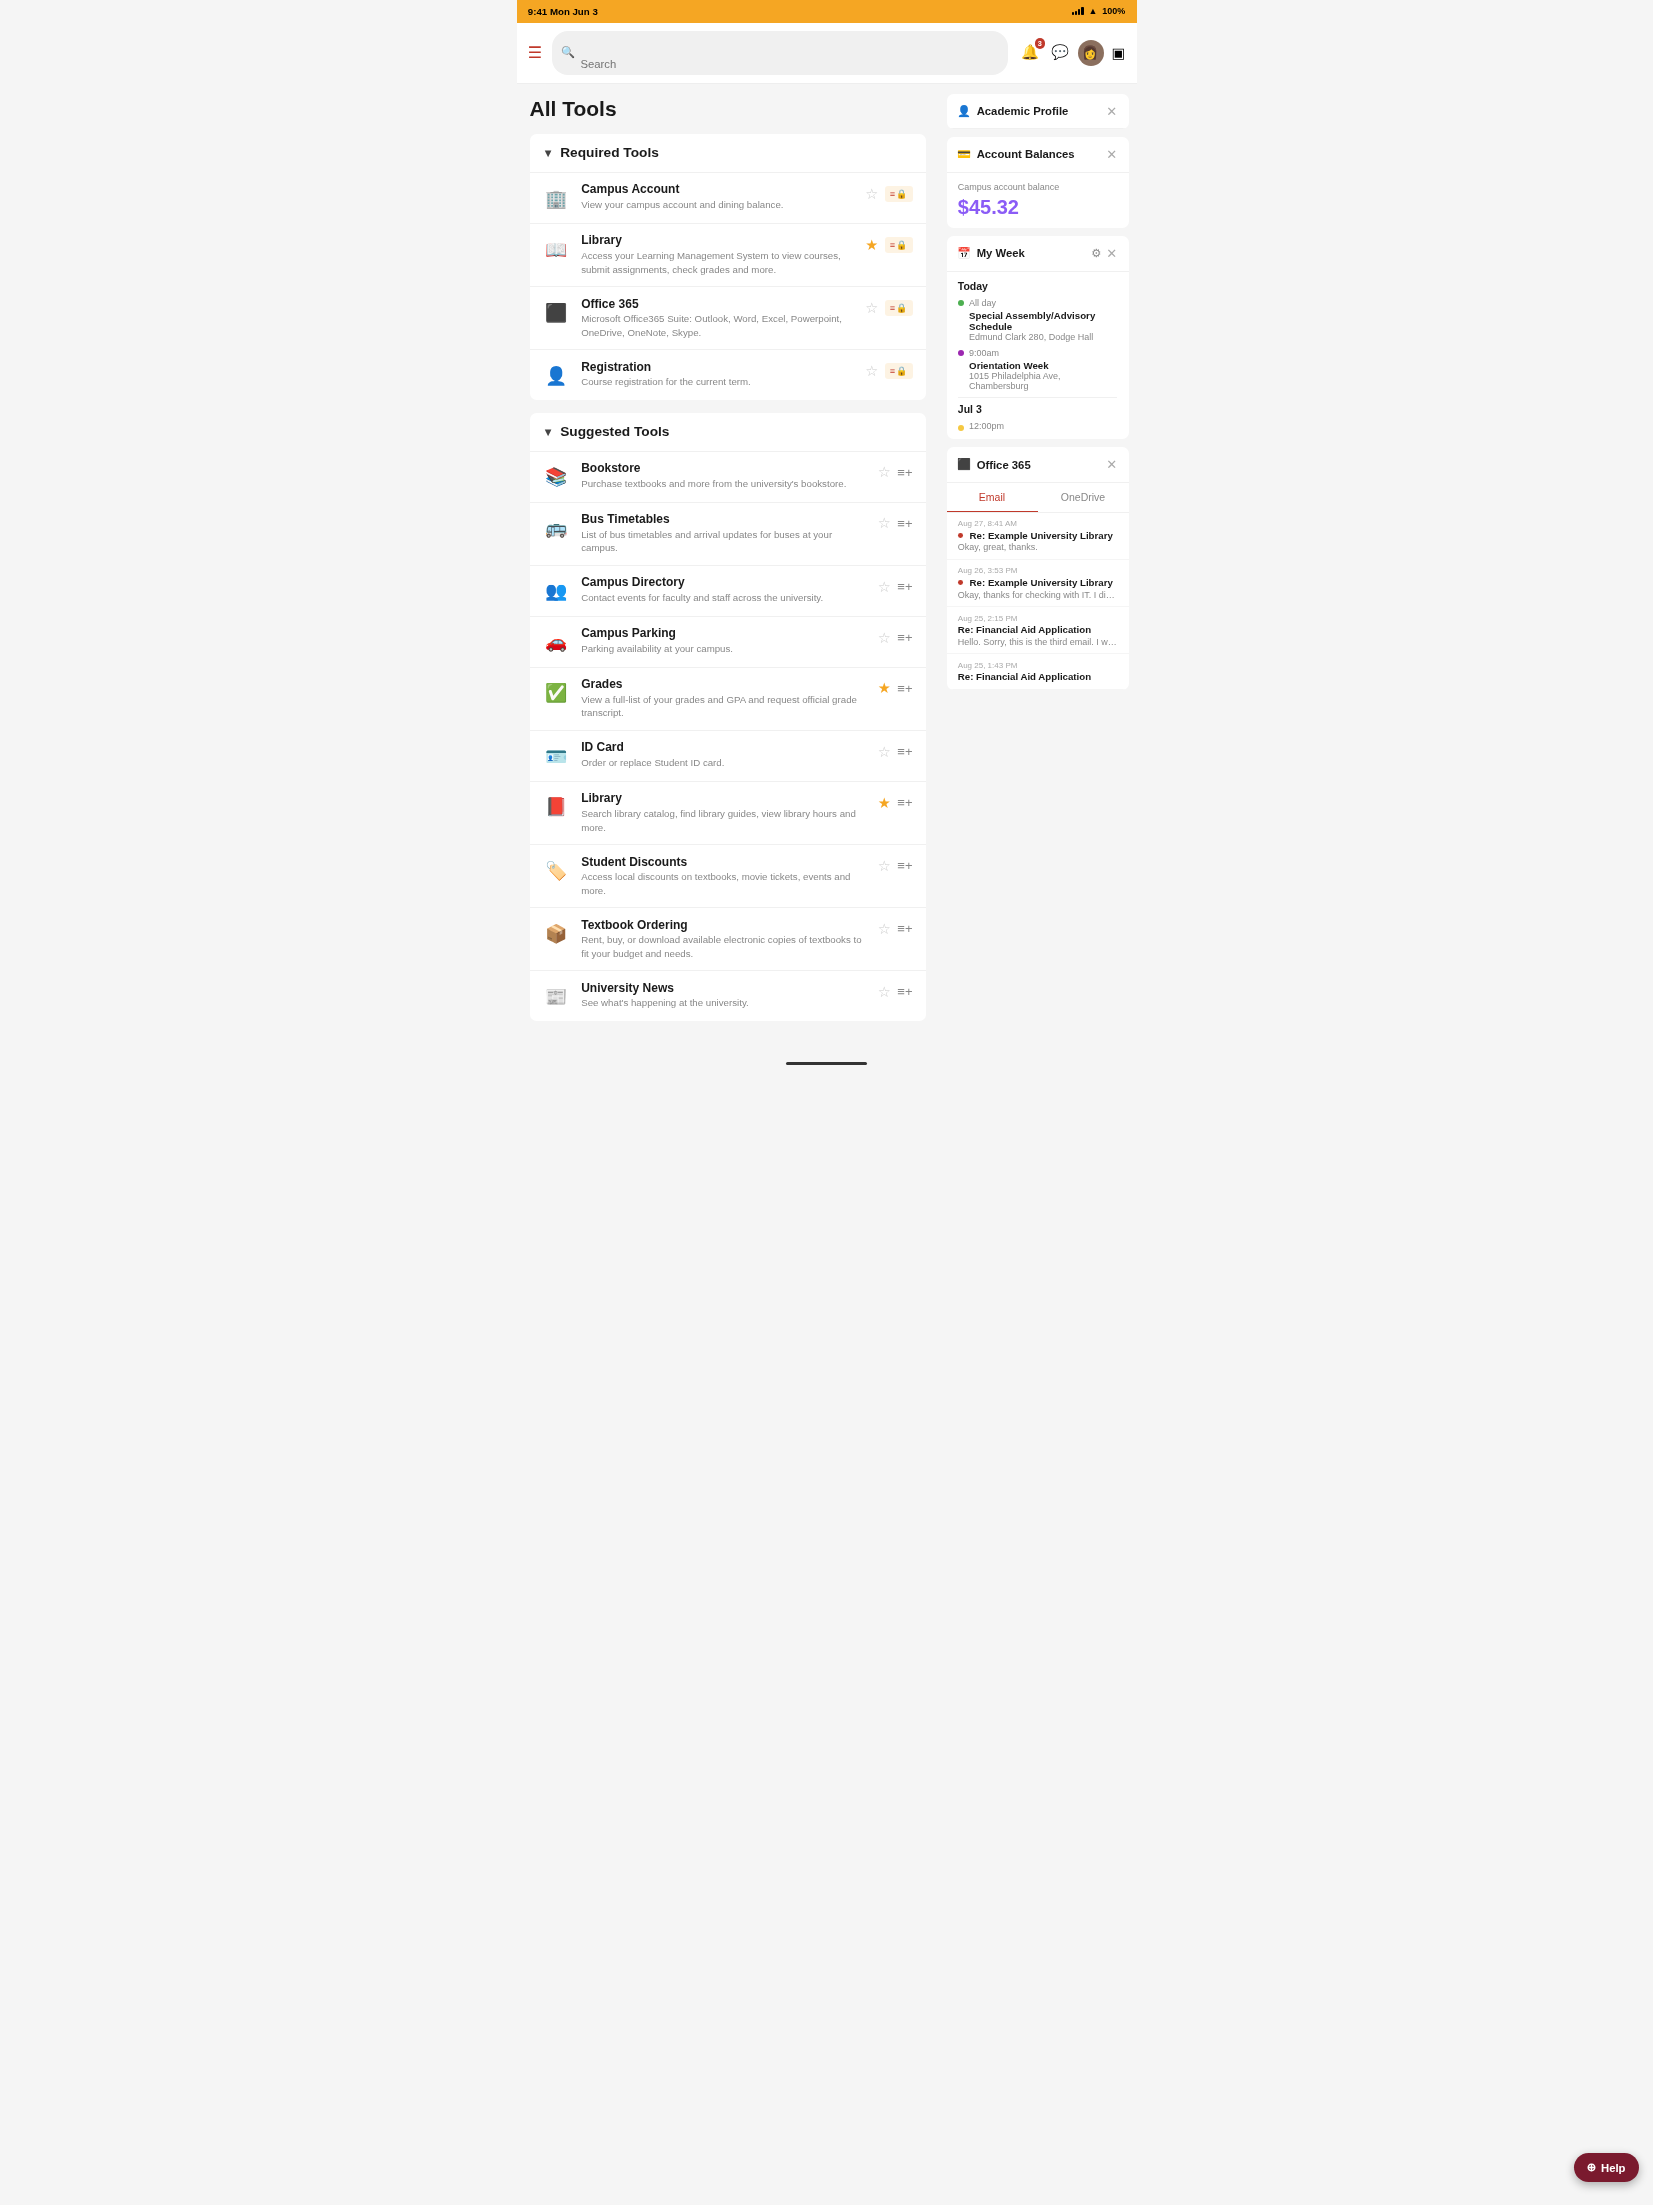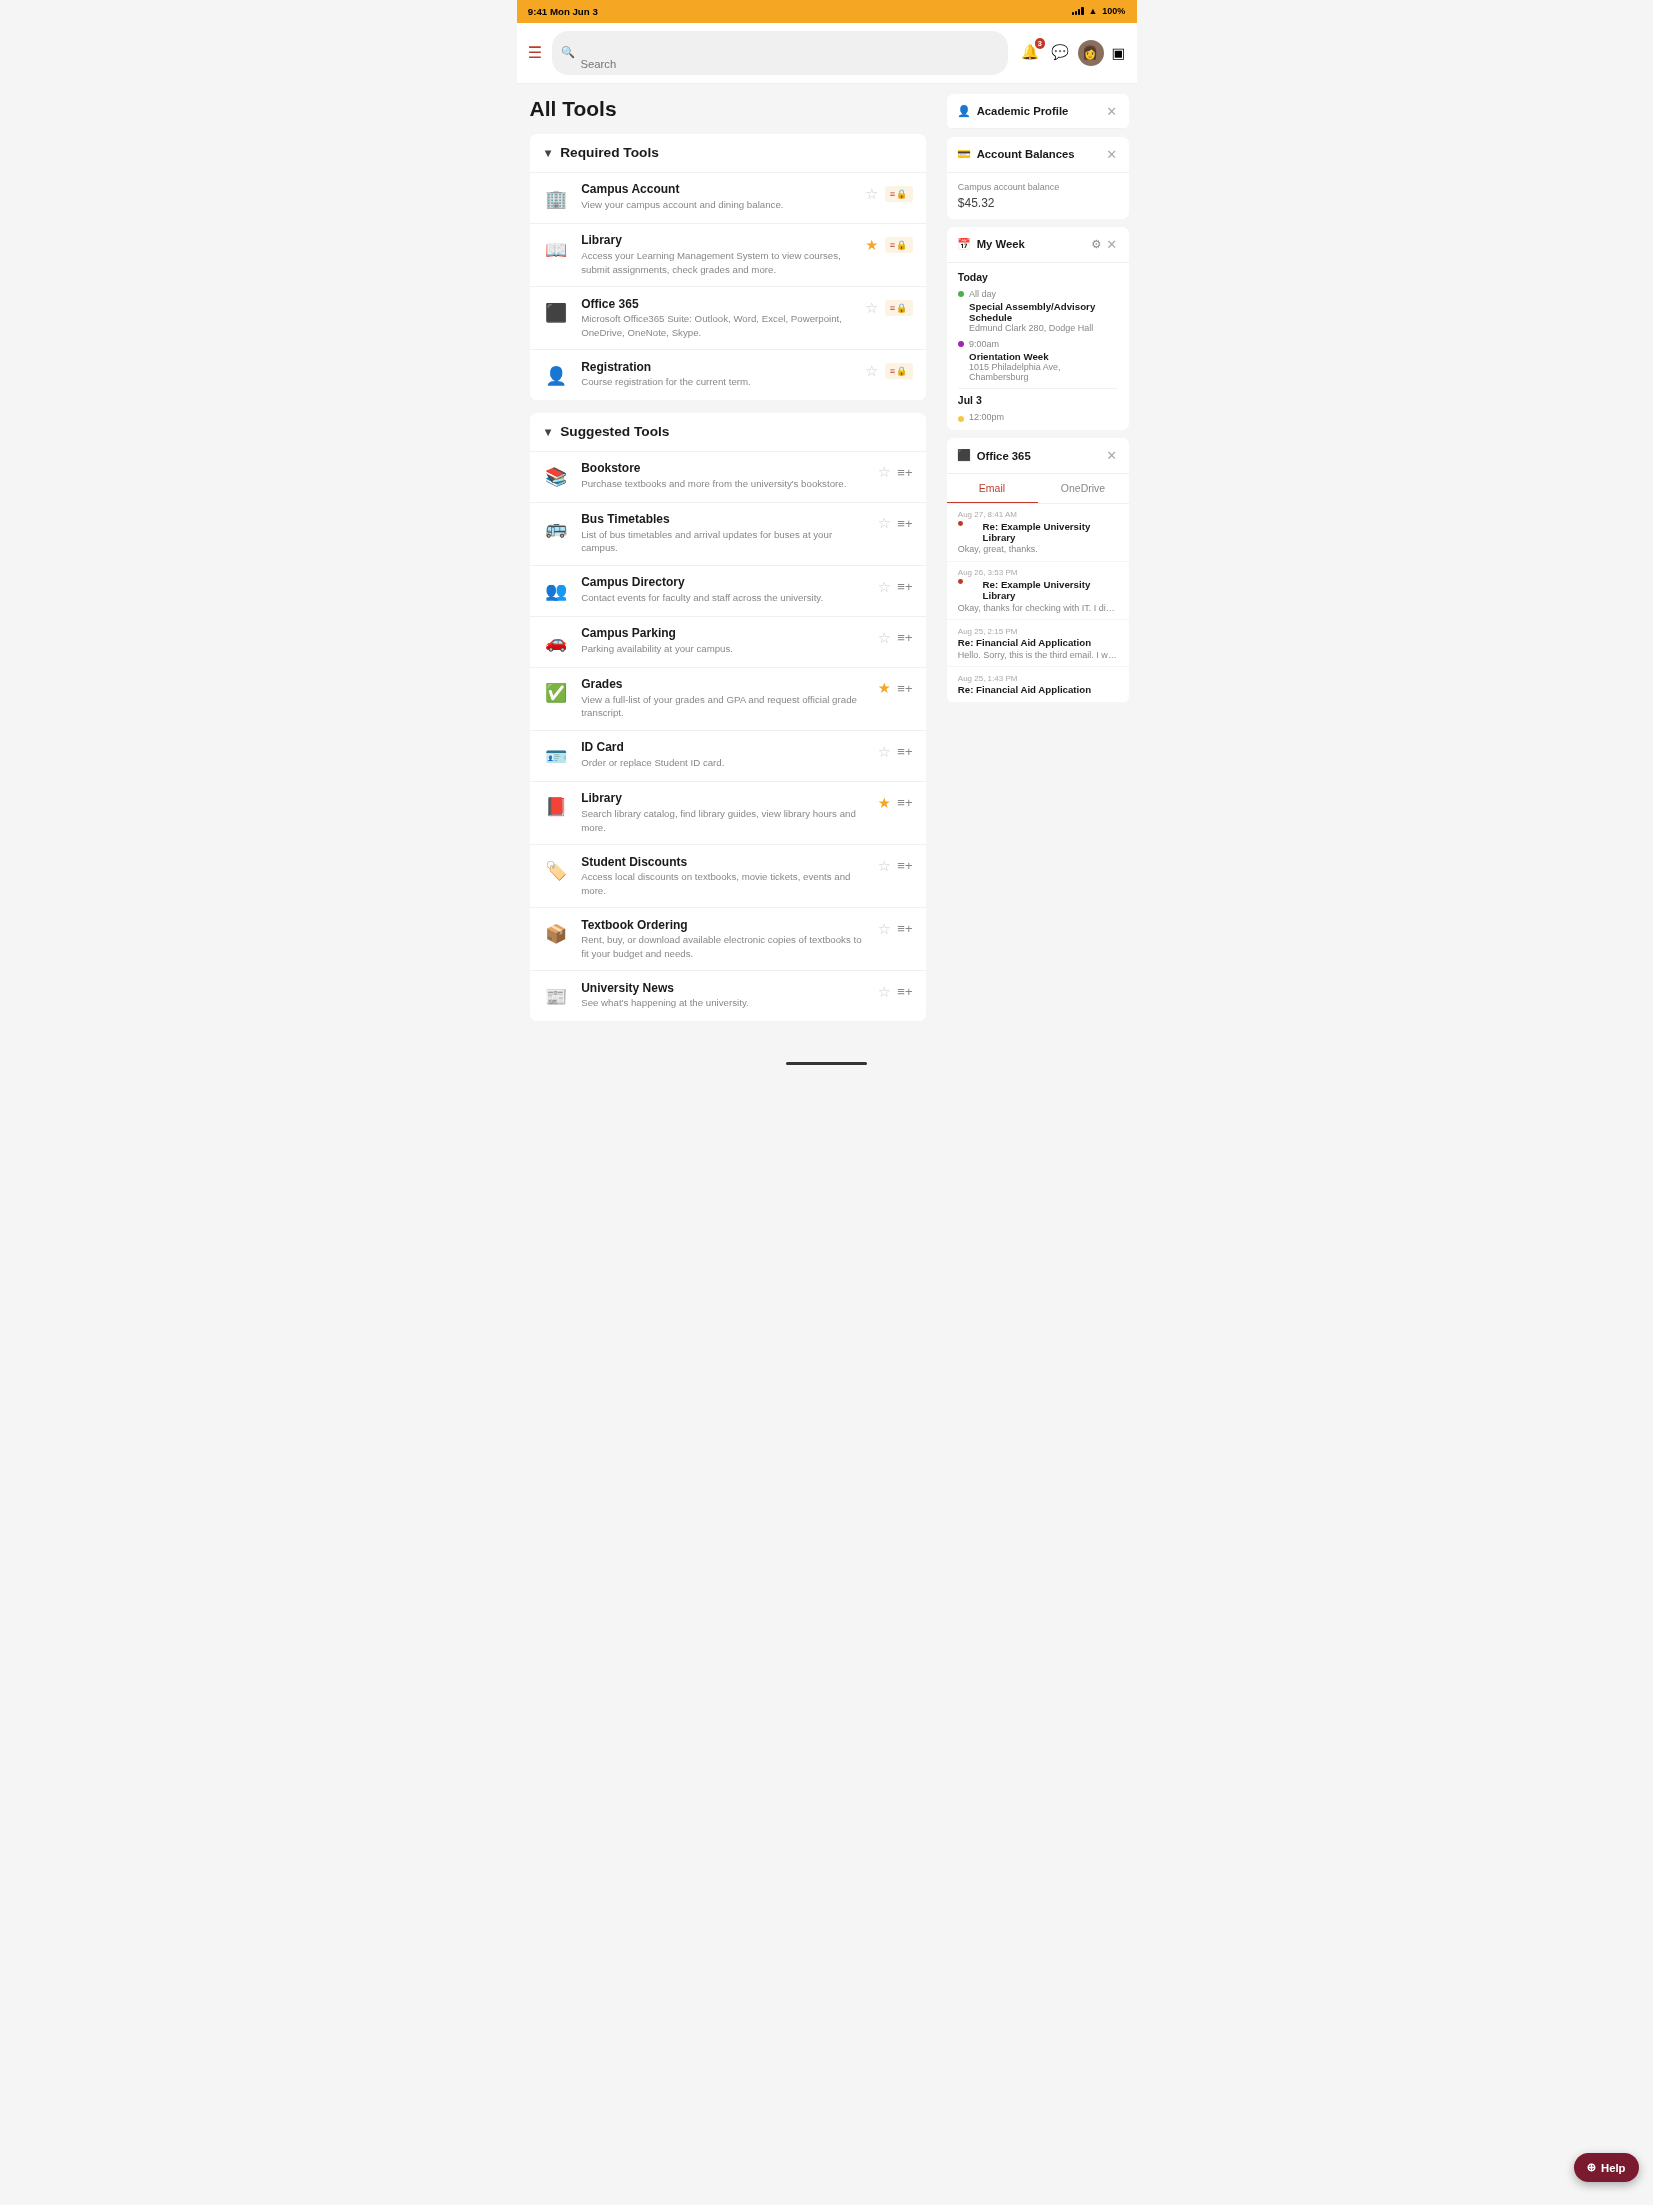--- a/index.html
+++ b/index.html
@@ -252,21 +252,21 @@
     .advisor-avatar {
       width: 18px; height: 18px; border-radius: 50%;
       background: #d4a574;
       font-size: 9.7px;
       display: flex; align-items: center; justify-content: center;
     }
     .advisor-name { font-size: 10.5px; color: #c0392b; font-weight: 500; }
 
     
     .balance-label { font-size: 9px; color: #888; margin-bottom: 3.2px; }
-    .balance-value { font-size: 12px; font-weight: 400; color: #404040; }
+    .balance-value { font-size: 20px; font-weight: 700; color: #8b5cf6; }
 
     
     .my-week-header {
       display: flex;
       align-items: center;
       justify-content: space-between;
       padding: 9.7px 11.3px;
       border-bottom: 0.8px solid #f0f0f0;
     }
     .my-week-header-left { display: flex; align-items: center; gap: 4.8px; }
@@ -307,21 +307,21 @@
       color: #c0392b;
       border-bottom: 1.6px solid #c0392b;
     }
 
     .email-list { }
     .email-item {
       padding: 6.5px 11.3px;
       border-bottom: 0.8px solid #f5f5f5;
     }
     .email-meta { font-size: 8px; color: #aaa; margin-bottom: 1.6px; }
-    .email-subject-row { display: flex; gap: 20px; }
+    .email-subject-row { display: flex; align-items: center; gap: 7px; }
     .email-unread-dot { width: 4.8px; height: 4.8px; border-radius: 50%; background: #c0392b; flex-shrink: 0; }
     .email-subject { font-size: 9.7px; font-weight: 600; color: #1a1a1a; }
     .email-preview { font-size: 9px; color: #888; margin-top: 1.6px; }
 
     
     .help-fab {
       position: fixed;
       bottom: 22.6px;
       right: 14.5px;
       background: #7a1a2e;

